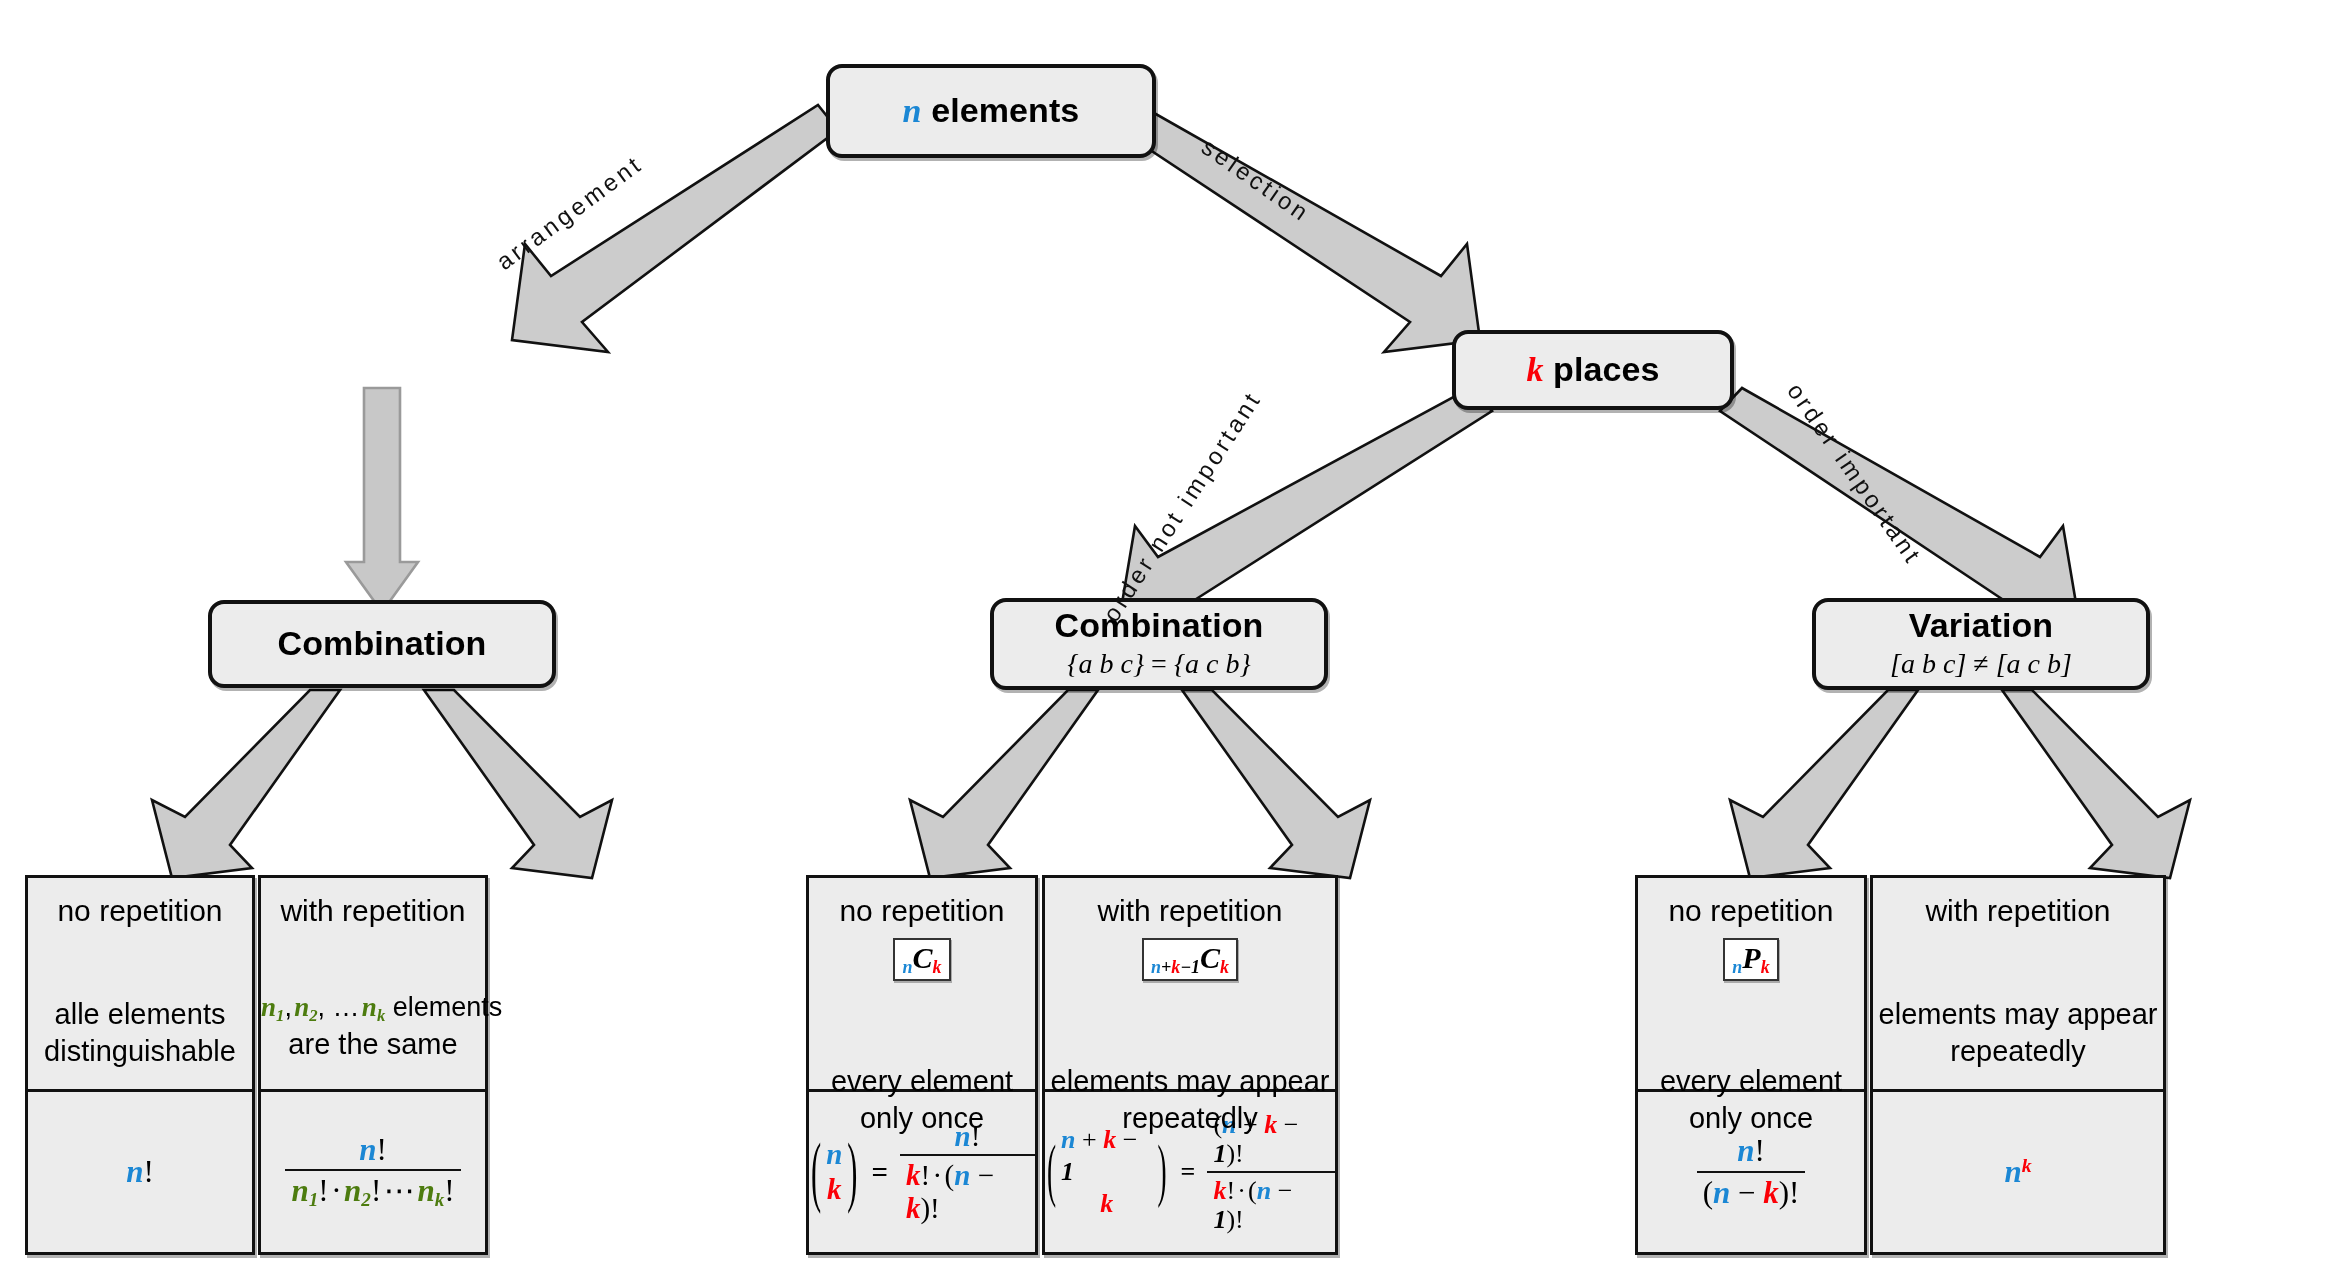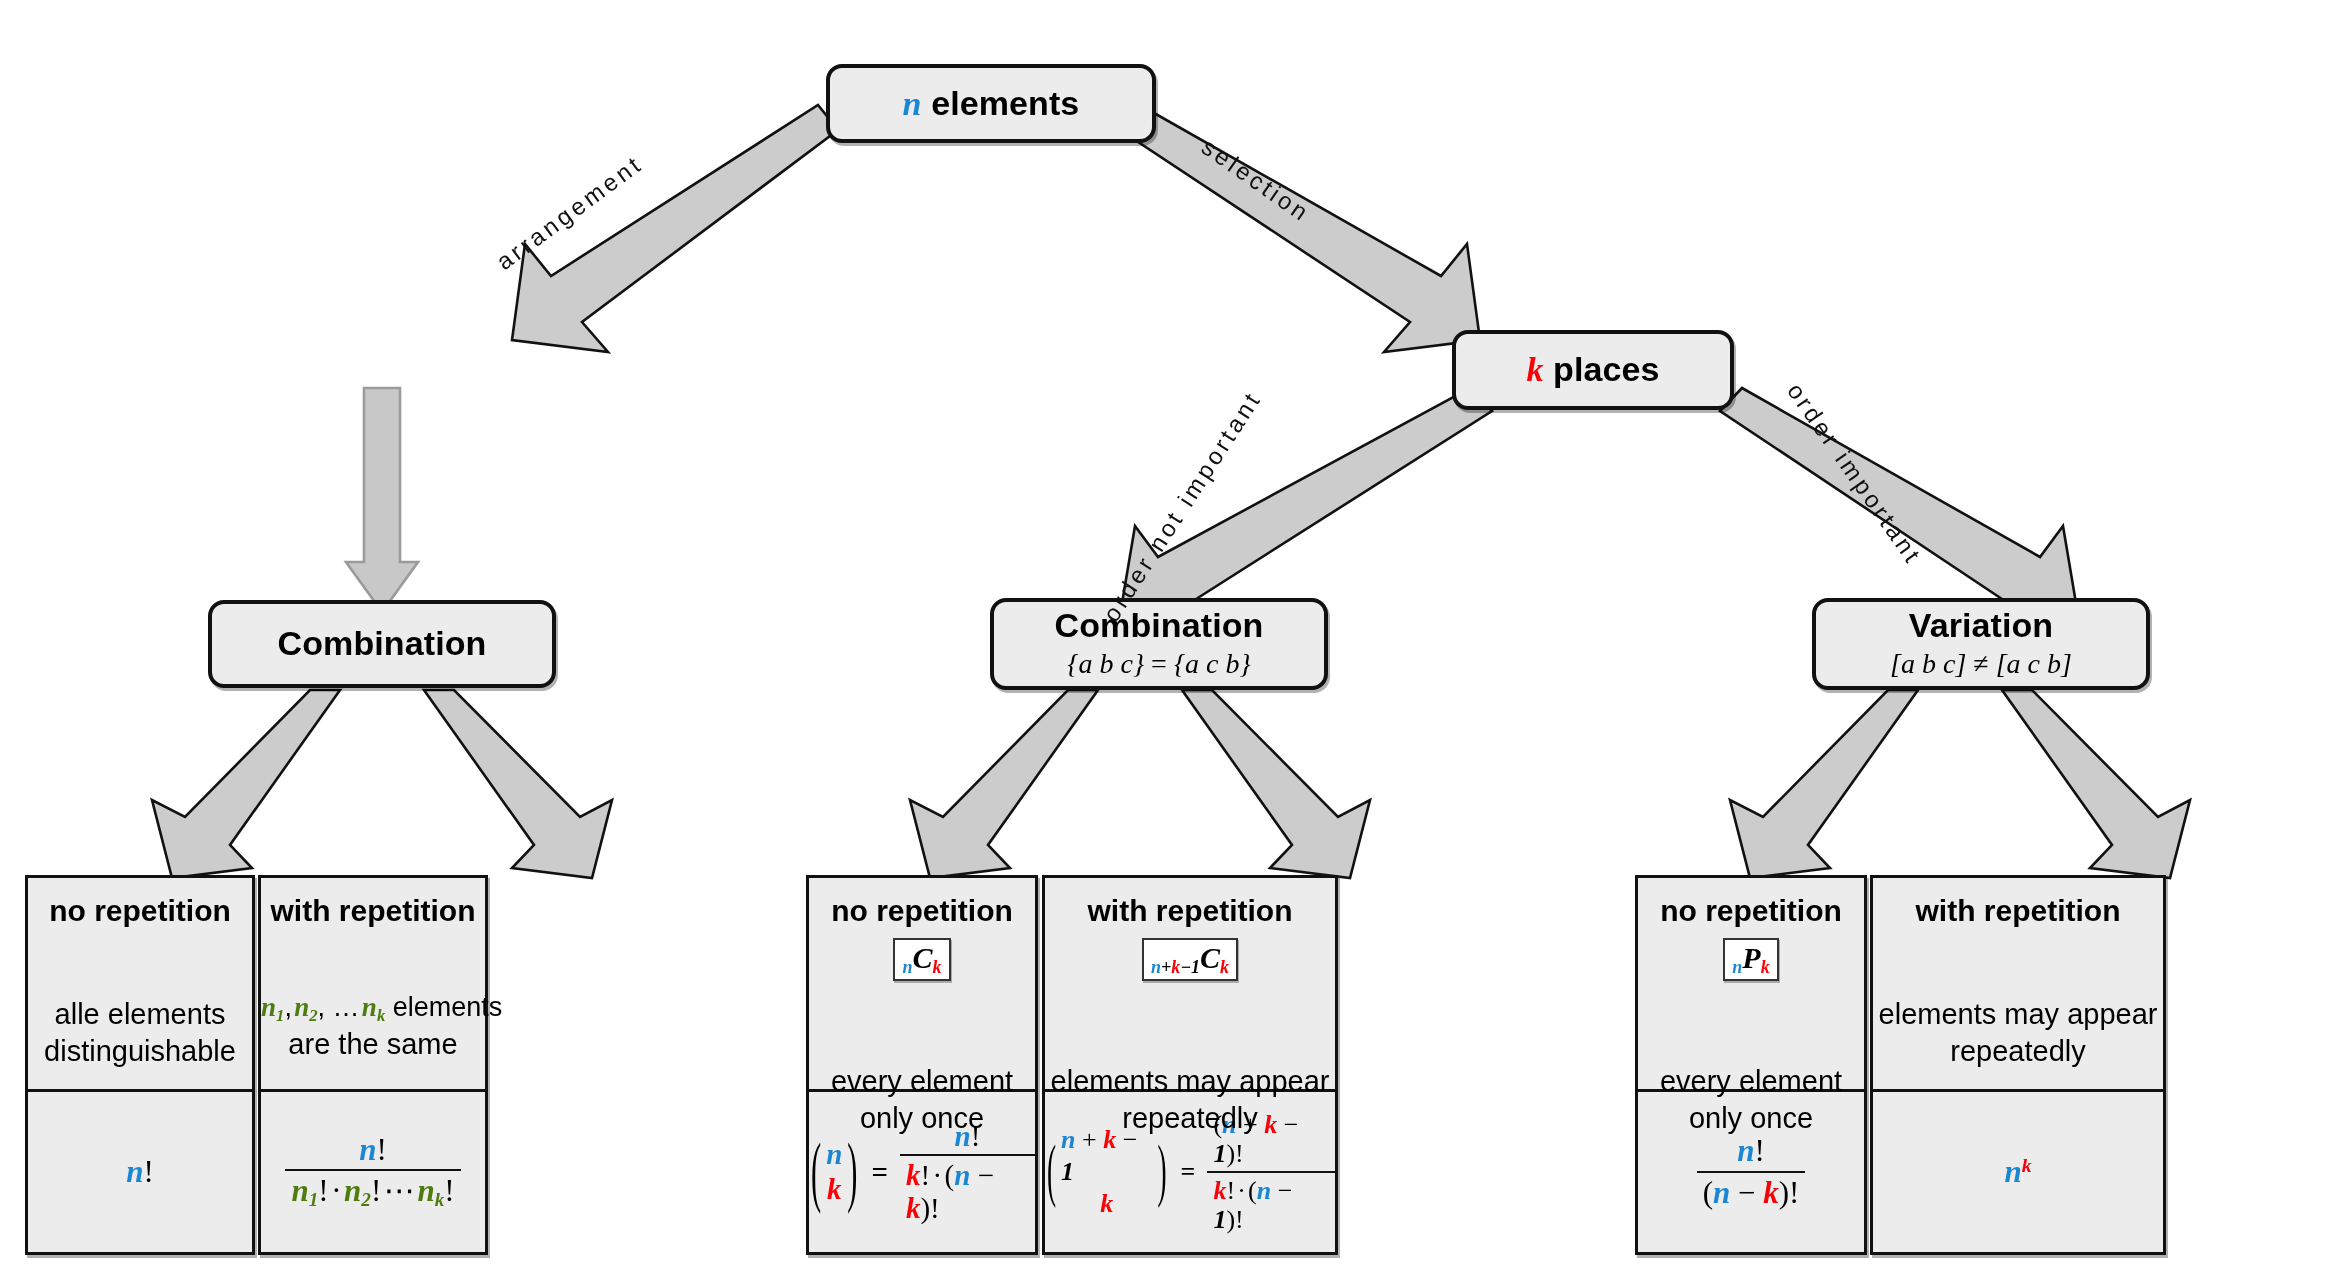--- a/index.html
+++ b/index.html
@@ -67,21 +67,21 @@
   .leaf .top{
     flex:1 1 auto;
     display:flex;
     flex-direction:column;
     align-items:center;
     box-sizing:border-box;
     padding:16px 8px 10px;
     position:relative;
   }
   .leaf .rep{
-    font-weight:bold;
+    font-weight:normal;
     font-size:30px;
     white-space:nowrap;
   }
   .leaf .symbolbox{
     margin-top:10px;
     border:2px solid #333;
     background:#ffffff;
     padding:1px 7px 2px;
     box-shadow:1px 2px 0 rgba(0,0,0,.28);
     font-family:"Liberation Serif", serif;
@@ -208,21 +208,21 @@
   </svg>
 
   <div class="edgelabel" style="left:578px; top:210px; transform:rotate(-36.5deg) translate(-50%,-50%);">arrangement</div>
 
   <div class="edgelabel" style="left:1248px; top:178px; transform:rotate(35deg) translate(-50%,-50%);">selection</div>
 
   <div class="edgelabel" style="left:1194px; top:500px; transform:rotate(-57deg) translate(-50%,-50%);">order not important</div>
 
   <div class="edgelabel" style="left:1843px; top:468px; transform:rotate(55deg) translate(-50%,-50%);">order important</div>
 
-  <div class="node" style="left:826px; width:330px; top:64px; height:79px;">
+  <div class="node" style="left:826px; width:330px; top:64px; height:94px;">
     <div class="title">
       <span class="var blue">n</span>
       <span>elements</span>
     </div>
   </div>
 
 
   <div class="node" style="left:1452px; width:282px; top:330px; height:80px;">
     <div class="title">
       <span class="var red">k</span>

